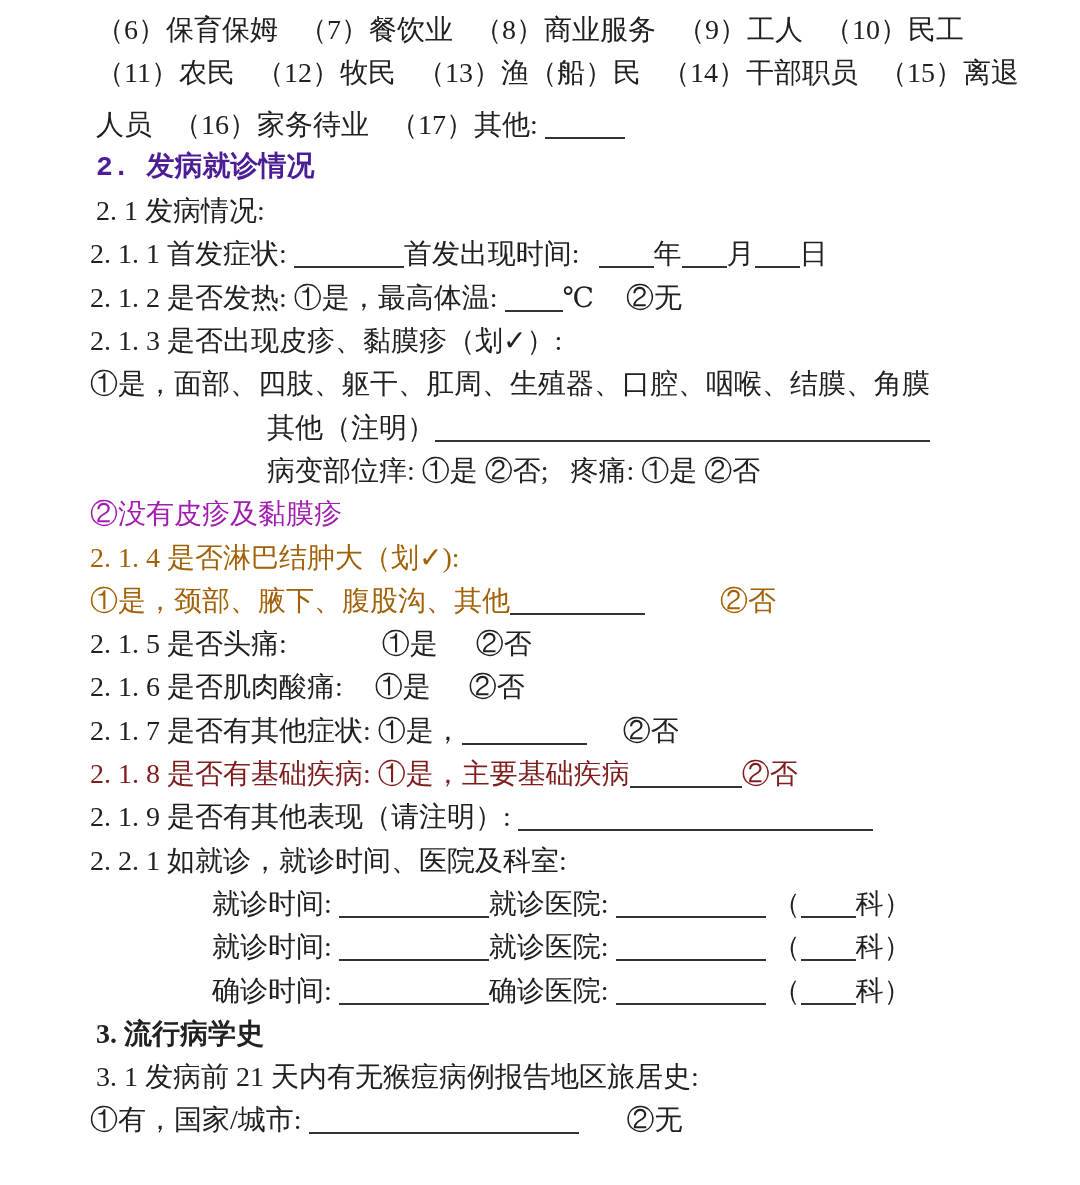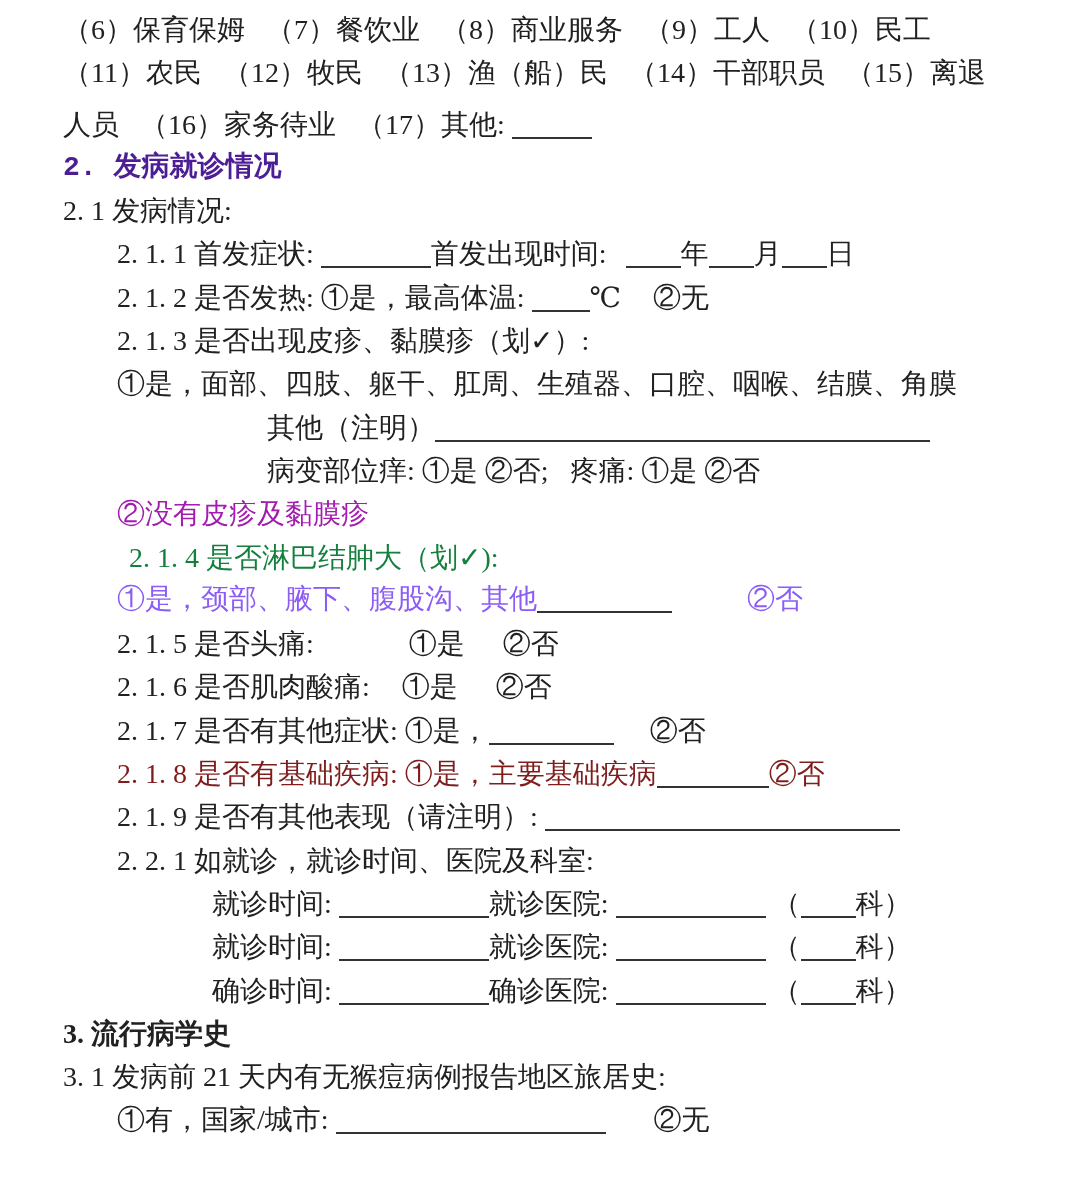--- a/index.html
+++ b/index.html
@@ -8,22 +8,22 @@
     width:1080px; height:1185px;
     background:#ffffff;
     font-family:"Liberation Serif","DejaVu Serif",serif;
     font-size:28px;
     color:#212121;
     padding-top:8px;
     box-sizing:border-box;
     overflow:hidden;
   }
   .line {height:43.3px; line-height:43.3px; white-space:pre;}
-  .indent-l0 {padding-left:63px;}
-  .indent-l1 {padding-left:117px;}
+  .indent-l0 {padding-left:96px;}
+  .indent-l1 {padding-left:90px;}
   .indent-l2 {padding-left:267px;}
   .indent-lv {padding-left:212px;}
   .bold {font-weight:bold;}
   .t {display:inline;}
   .blank {
     display:inline-block;
     height:26px;
     border-bottom:2px solid #333333;
     vertical-align:-5px;
   }
@@ -39,22 +39,22 @@
       <div class="line indent-l0" style="color: rgb(33, 33, 33); margin-top: 8px;"><span class="t">人员   （16）家务待业   （17）其他: </span><span class="blank" style="width: 80px; border-bottom-color: rgb(51, 51, 51);"></span></div>
       <div class="line indent-l0 bold" style="color: #4c1d95; font-family: Liberation Mono, monospace;"><span class="t">2. 发病就诊情况</span></div>
       <div class="line indent-l0" style="color: rgb(33, 33, 33);"><span class="t">2. 1 发病情况:</span></div>
       <div class="line indent-l1" style="color: rgb(33, 33, 33);"><span class="t">2. 1. 1 首发症状: </span><span class="blank" style="width: 110px; border-bottom-color: rgb(51, 51, 51);"></span><span class="t">首发出现时间: </span><span class="gap" style="width: 12px;"></span><span class="blank" style="width: 55px; border-bottom-color: rgb(51, 51, 51);"></span><span class="t">年</span><span class="blank" style="width: 45px; border-bottom-color: rgb(51, 51, 51);"></span><span class="t">月</span><span class="blank" style="width: 45px; border-bottom-color: rgb(51, 51, 51);"></span><span class="t">日</span></div>
       <div class="line indent-l1" style="color: rgb(33, 33, 33);"><span class="t">2. 1. 2 是否发热: ①是，最高体温: </span><span class="blank" style="width: 58px; border-bottom-color: rgb(51, 51, 51);"></span><span class="t">℃</span><span class="gap" style="width: 32px;"></span><span class="t">②无</span></div>
       <div class="line indent-l1" style="color: rgb(33, 33, 33);"><span class="t">2. 1. 3 是否出现皮疹、黏膜疹（划✓）:</span></div>
       <div class="line indent-l1" style="color: rgb(33, 33, 33);"><span class="t">①是，面部、四肢、躯干、肛周、生殖器、口腔、咽喉、结膜、角膜</span></div>
       <div class="line indent-l2" style="color: rgb(33, 33, 33);"><span class="t">其他（注明）</span><span class="blank" style="width: 495px; border-bottom-color: rgb(51, 51, 51);"></span></div>
       <div class="line indent-l2" style="color: rgb(33, 33, 33);"><span class="t">病变部位痒: ①是 ②否;</span><span class="gap" style="width: 22px;"></span><span class="t">疼痛: ①是 ②否</span></div>
       <div class="line indent-l1" style="color: #a21caf;"><span class="t">②没有皮疹及黏膜疹</span></div>
-      <div class="line indent-l1" style="color: #15803d; margin-left: 12px;"><span class="t">2. 1. 4 是否淋巴结肿大（划✓):</span></div>
-      <div class="line indent-l1" style="color: #8b5cf6; font-family: Liberation Mono, monospace;"><span class="t">①是，颈部、腋下、腹股沟、其他</span><span class="blank" style="width: 135px; border-bottom-color: rgb(51, 51, 51);"></span><span class="gap" style="width: 75px;"></span><span class="t">②否</span></div>
+      <div class="line indent-l1" style="color: #a16207;"><span class="t">2. 1. 4 是否淋巴结肿大（划✓):</span></div>
+      <div class="line indent-l1" style="color: #a16207;"><span class="t">①是，颈部、腋下、腹股沟、其他</span><span class="blank" style="width: 135px; border-bottom-color: rgb(51, 51, 51);"></span><span class="gap" style="width: 75px;"></span><span class="t">②否</span></div>
       <div class="line indent-l1" style="color: rgb(33, 33, 33);"><span class="t">2. 1. 5 是否头痛:</span><span class="gap" style="width: 95px;"></span><span class="t">①是</span><span class="gap" style="width: 38px;"></span><span class="t">②否</span></div>
       <div class="line indent-l1" style="color: rgb(33, 33, 33);"><span class="t">2. 1. 6 是否肌肉酸痛:</span><span class="gap" style="width: 32px;"></span><span class="t">①是</span><span class="gap" style="width: 38px;"></span><span class="t">②否</span></div>
       <div class="line indent-l1" style="color: rgb(33, 33, 33);"><span class="t">2. 1. 7 是否有其他症状: ①是，</span><span class="blank" style="width: 125px; border-bottom-color: rgb(51, 51, 51);"></span><span class="gap" style="width: 36px;"></span><span class="t">②否</span></div>
       <div class="line indent-l1" style="color: #7f1d1d;"><span class="t">2. 1. 8 是否有基础疾病: ①是，主要基础疾病</span><span class="blank" style="width: 112px; border-bottom-color: rgb(51, 51, 51);"></span><span class="t">②否</span></div>
       <div class="line indent-l1" style="color: rgb(33, 33, 33);"><span class="t">2. 1. 9 是否有其他表现（请注明）: </span><span class="blank" style="width: 355px; border-bottom-color: rgb(51, 51, 51);"></span></div>
       <div class="line indent-l1" style="color: rgb(33, 33, 33); font-family: Liberation Serif, serif;"><span class="t">2. 2. 1 如就诊，就诊时间、医院及科室:</span></div>
       <div class="line indent-lv" style="color: rgb(33, 33, 33);"><span class="t">就诊时间: </span><span class="blank" style="width: 150px; border-bottom-color: rgb(51, 51, 51);"></span><span class="t">就诊医院: </span><span class="blank" style="width: 150px; border-bottom-color: rgb(51, 51, 51);"></span><span class="t"> （</span><span class="blank" style="width: 55px; border-bottom-color: rgb(51, 51, 51);"></span><span class="t">科）</span></div>
       <div class="line indent-lv" style="color: rgb(33, 33, 33);"><span class="t">就诊时间: </span><span class="blank" style="width: 150px; border-bottom-color: rgb(51, 51, 51);"></span><span class="t">就诊医院: </span><span class="blank" style="width: 150px; border-bottom-color: rgb(51, 51, 51);"></span><span class="t"> （</span><span class="blank" style="width: 55px; border-bottom-color: rgb(51, 51, 51);"></span><span class="t">科）</span></div>
       <div class="line indent-lv" style="color: rgb(33, 33, 33);"><span class="t">确诊时间: </span><span class="blank" style="width: 150px; border-bottom-color: rgb(51, 51, 51);"></span><span class="t">确诊医院: </span><span class="blank" style="width: 150px; border-bottom-color: rgb(51, 51, 51);"></span><span class="t"> （</span><span class="blank" style="width: 55px; border-bottom-color: rgb(51, 51, 51);"></span><span class="t">科）</span></div>
       <div class="line indent-l0 bold" style="color: rgb(33, 33, 33);"><span class="t">3. 流行病学史</span></div>

